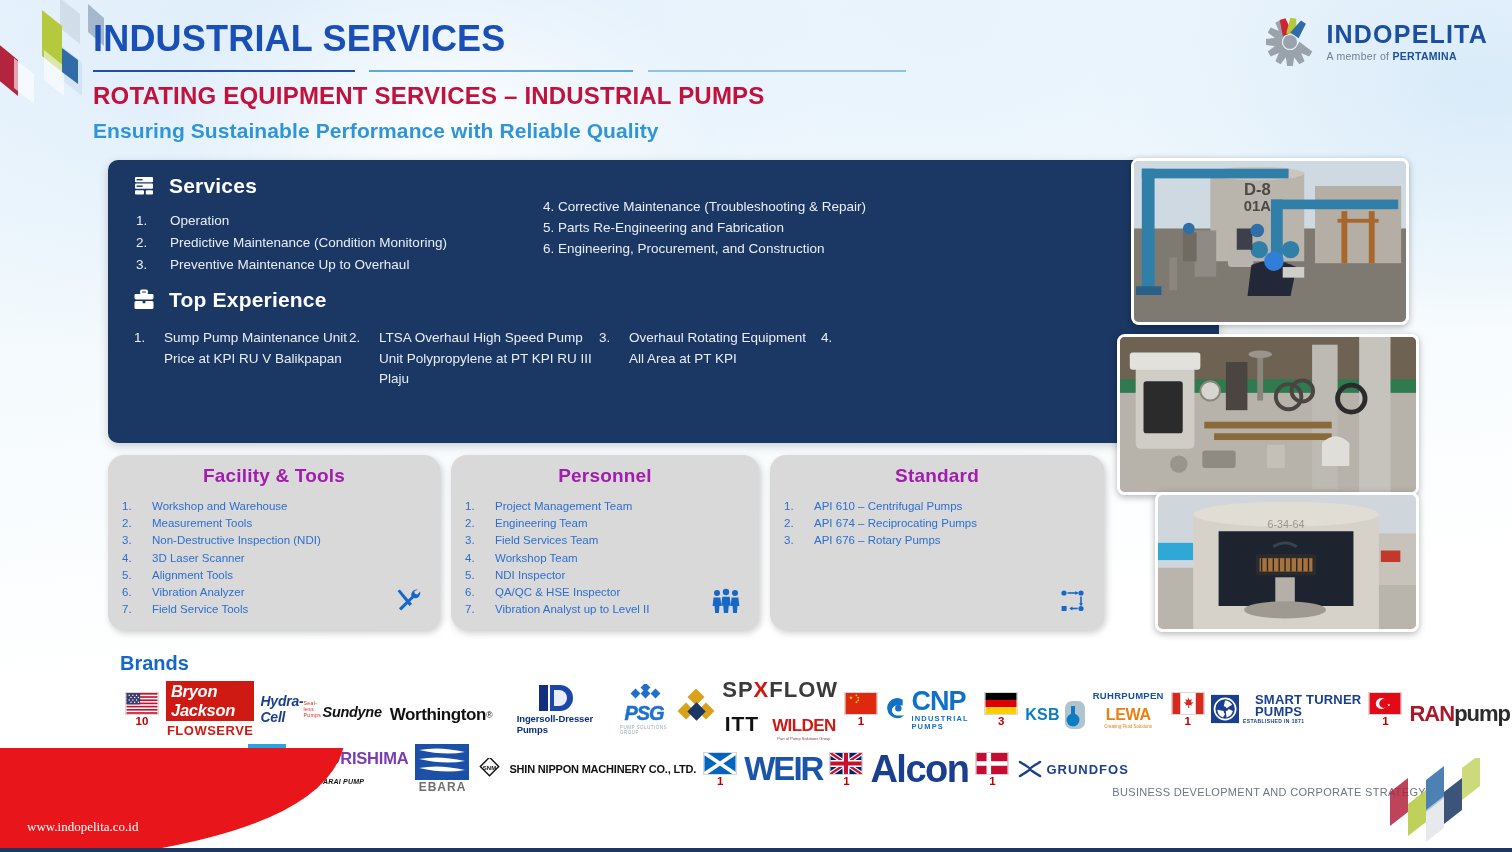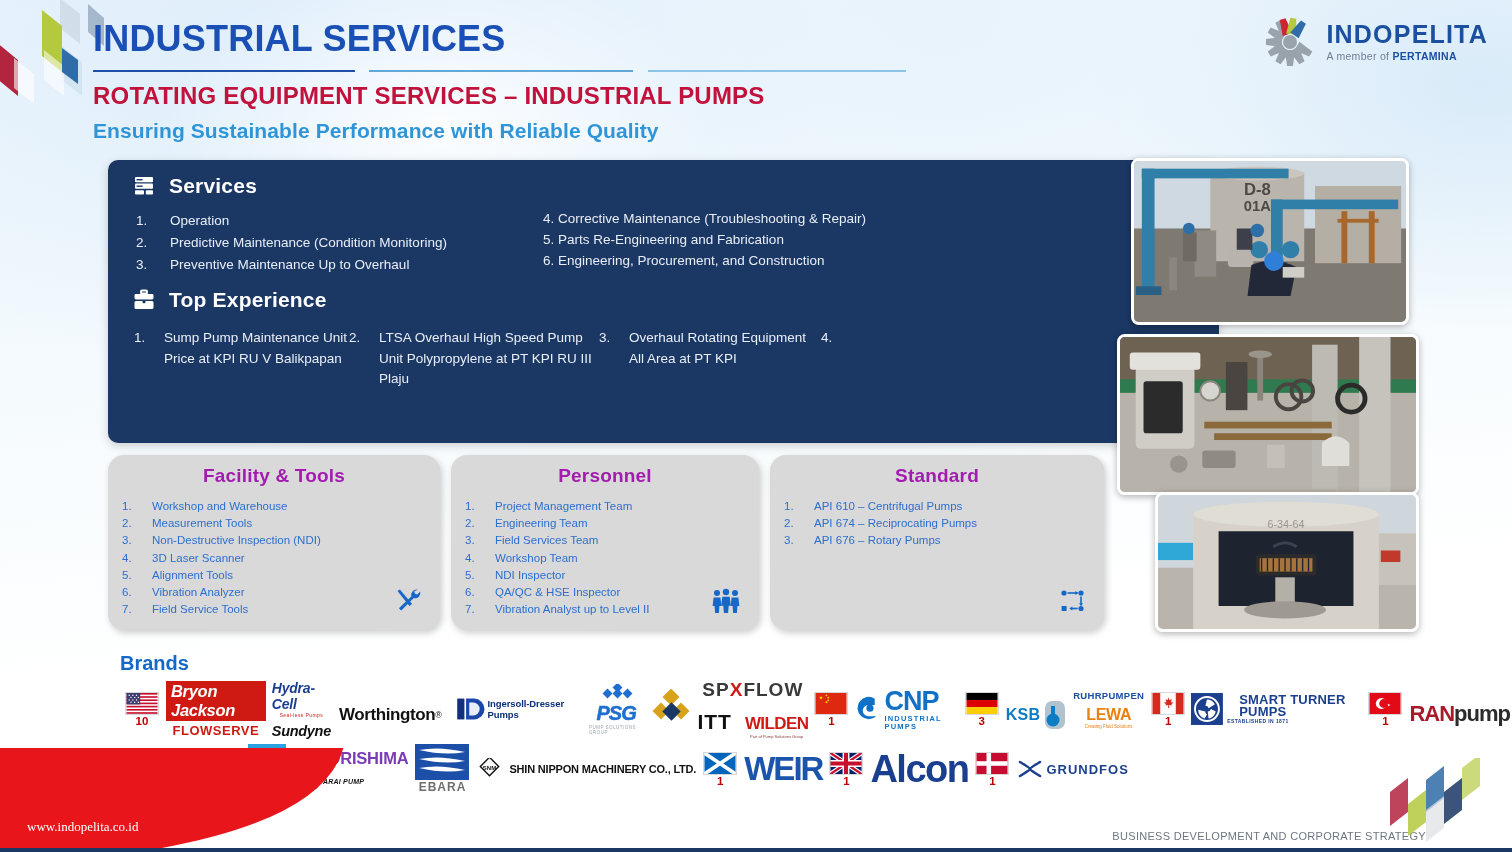--- a/index.html
+++ b/index.html
@@ -63,21 +63,21 @@
     position:absolute; left:108px; top:160px; width:1111px; height:283px;
     background:#1b3763; border-radius:10px;
     box-shadow: 0 3px 10px rgba(0,0,0,.18);
   }
   .sec-head { display:flex; align-items:center; gap:13px; }
   .sec-head .ttl { color:#fff; font-size:21px; font-weight:700; letter-spacing:.2px; }
   .sec-ic { width:24px; height:24px; display:block; }
 
   .svc-head { position:absolute; left:24px; top:14px; }
   .svc-colA { position:absolute; left:28px; top:50px; width:420px; }
-  .svc-colB { position:absolute; left:435px; top:48px; width:480px; }
+  .svc-colB { position:absolute; left:435px; top:36px; width:480px; }
 
   .li { display:flex; font-size:13.5px; color:#e8eef8; line-height:21px; margin-bottom:1px; }
   .li .n { width:34px; flex:0 0 34px; }
   .li .t { flex:1; }
   .li-b { font-size:13.5px; color:#e8eef8; line-height:21px; }
 
   .exp-head { position:absolute; left:24px; top:128px; }
   .exp-row { position:absolute; left:26px; top:168px; width:935px; display:flex; }
   .exp-item { display:flex; font-size:13.5px; color:#e8eef8; line-height:20.5px; }
   .exp-item .n { width:30px; flex:0 0 30px; }
@@ -124,21 +124,21 @@
   .l-hydracell { color:#1b3f8f; font-weight:700; font-size:14px; font-style:italic; letter-spacing:-.2px; }
   .l-hydracell-s { color:#cf1a14; font-size:5px; letter-spacing:.4px; }
   .l-sundyne { color:#111; font-weight:700; font-size:14.5px; font-style:italic; letter-spacing:-.3px; }
   .l-worth { color:#111; font-weight:700; font-size:17px; letter-spacing:-.4px; }
   .l-ing { color:#0b2f7a; font-weight:700; font-size:9.5px; letter-spacing:-.1px; }
   .l-psg { color:#1f6fd0; font-weight:700; font-size:20px; letter-spacing:-1px; font-style:italic;
            -webkit-text-stroke:.5px #1f6fd0; }
   .l-psg-s { color:#9aa7b5; font-size:4.5px; letter-spacing:.5px; }
   .l-itt { color:#111; font-weight:700; font-size:21px; letter-spacing:1px; }
   .l-wilden { color:#cf1a14; font-weight:700; font-size:17px; letter-spacing:-.6px; }
-  .l-spx { color:#3a3a3a; font-weight:700; font-size:19px; letter-spacing:1px; }
+  .l-spx { color:#3a3a3a; font-weight:700; font-size:22px; letter-spacing:1px; }
   .l-spx .x { color:#cf1a14; }
   .l-cnp { color:#1071c6; font-weight:700; font-size:27px; letter-spacing:-1px; }
   .l-cnp-s { color:#1071c6; font-size:7.5px; font-weight:700; letter-spacing:1.2px; }
   .l-ksb { color:#0c7dc4; font-weight:700; font-size:16px; letter-spacing:.2px; }
   .l-ruhr { color:#1b4fa0; font-weight:700; font-size:9.5px; letter-spacing:.3px; }
   .l-lewa { color:#e98012; font-weight:700; font-size:16px; letter-spacing:-.3px; }
   .l-lewa-s { color:#e98012; font-size:4.5px; }
   .l-smart { color:#1b3f8f; font-weight:700; font-size:13px; line-height:12px; letter-spacing:.2px;margin-left:12px; }
   .l-smart-s { color:#1b3f8f; font-size:5px; font-weight:700; letter-spacing:.4px; }
   .l-ran { font-weight:700; font-size:22px; letter-spacing:-1px; }
@@ -149,21 +149,21 @@
   .l-ebara { color:#6e6e6e; font-weight:700; font-size:12px; letter-spacing:1px; }
   .l-snm { color:#111; font-weight:700; font-size:11px; letter-spacing:-.2px; }
   .l-weir { color:#1b54ab; font-weight:700; font-size:33px; letter-spacing:-2px; }
   .l-alcon { color:#1b3f8f; font-weight:700; font-size:38px; letter-spacing:-1.5px; }
   .l-grundfos { color:#1b3f8f; font-weight:700; font-size:13px; letter-spacing:1px; }
 
   
   .foot-red { position:absolute; left:0; top:748px; width:1512px; height:104px; overflow:hidden; }
   .foot-url { position:absolute; left:27px; top:819px; font-family:"Liberation Serif", serif;
               font-size:13px; color:#ffffff; }
-  .foot-note { position:absolute; right:86px; top:830px; font-size:11px; color:#6d7681; letter-spacing:.3px; }
+  .foot-note { position:absolute; right:86px; top:786px; font-size:11px; color:#6d7681; letter-spacing:.3px; }
   .foot-mark { position:absolute; right:20px; top:758px; width:110px; height:86px; }
   .foot-line { position:absolute; left:0; top:848px; width:1512px; height:4px; background:#1b3763; }
 </style>
 </head>
 <body>
 
 <div class="slide">
   <div class="bg-wash"></div>
 
   <div class="mark">
@@ -516,32 +516,32 @@
           </g>
       </svg>
       <span class="fnum">10</span>
     </div>
 
     <div class="logo" style="flex-direction:column;align-items:center;margin:0 4px;">
       <div class="l-bryon">Bryon Jackson</div>
       <div class="l-flowserve" style="margin-top:2px">FLOWSERVE</div>
     </div>
 
-    <div class="logo" style="flex-direction:column;align-items:center;margin:0 2px;">
+    <div class="logo" style="flex-direction:row;align-items:center;margin:0 2px;">
       <div class="l-hydracell">Hydra-Cell</div>
       <div class="l-hydracell-s">Seal-less Pumps</div>
       <div class="l-sundyne" style="margin-top:5px">Sundyne</div>
     </div>
 
     <div class="logo" style="margin:12px 4px 0 6px;">
       <span class="l-worth">Worthington</span>
         <sup style="font-size:9px;color:#111">®</sup>
     </div>
 
-    <div class="logo" style="flex-direction:row;align-items:center;margin:0 8px;">
+    <div class="logo" style="flex-direction:column;align-items:center;margin:0 20px;">
       <svg width="42" height="30" viewBox="0 0 42 30">
         <path d="M4 2 h9 v26 h-9z" fill="#12307e"></path>
         <path d="M15 2 h10 a13 13 0 0 1 0 26 h-10z" fill="#1c47a8"></path>
         <path d="M19 7 h5 a8 8 0 0 1 0 16 h-5z" fill="#ffffff" opacity=".9"></path>
       </svg>
       <div class="l-ing">Ingersoll-Dresser Pumps</div>
     </div>
 
     <div class="logo" style="flex-direction:column;align-items:center;margin:0 5px;">
       <svg width="44" height="18" viewBox="0 0 44 18">

